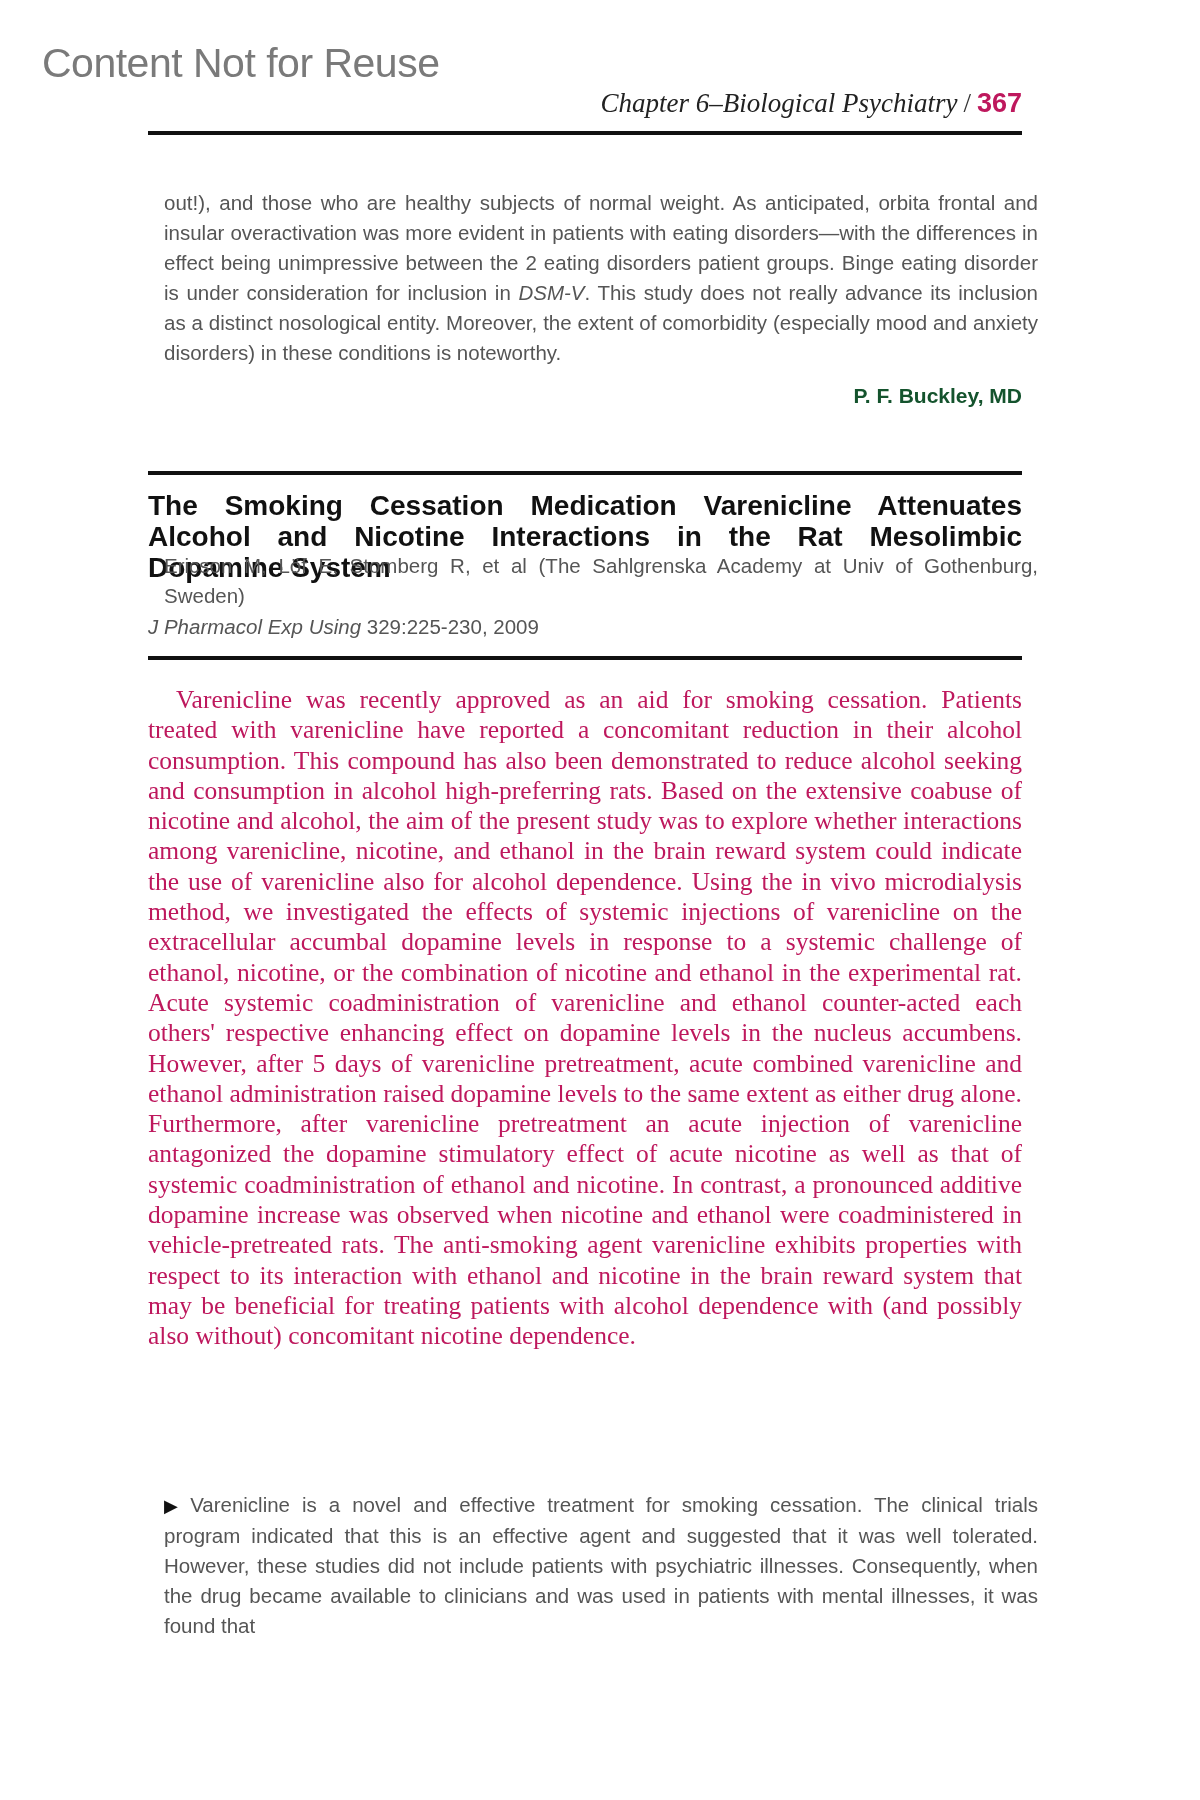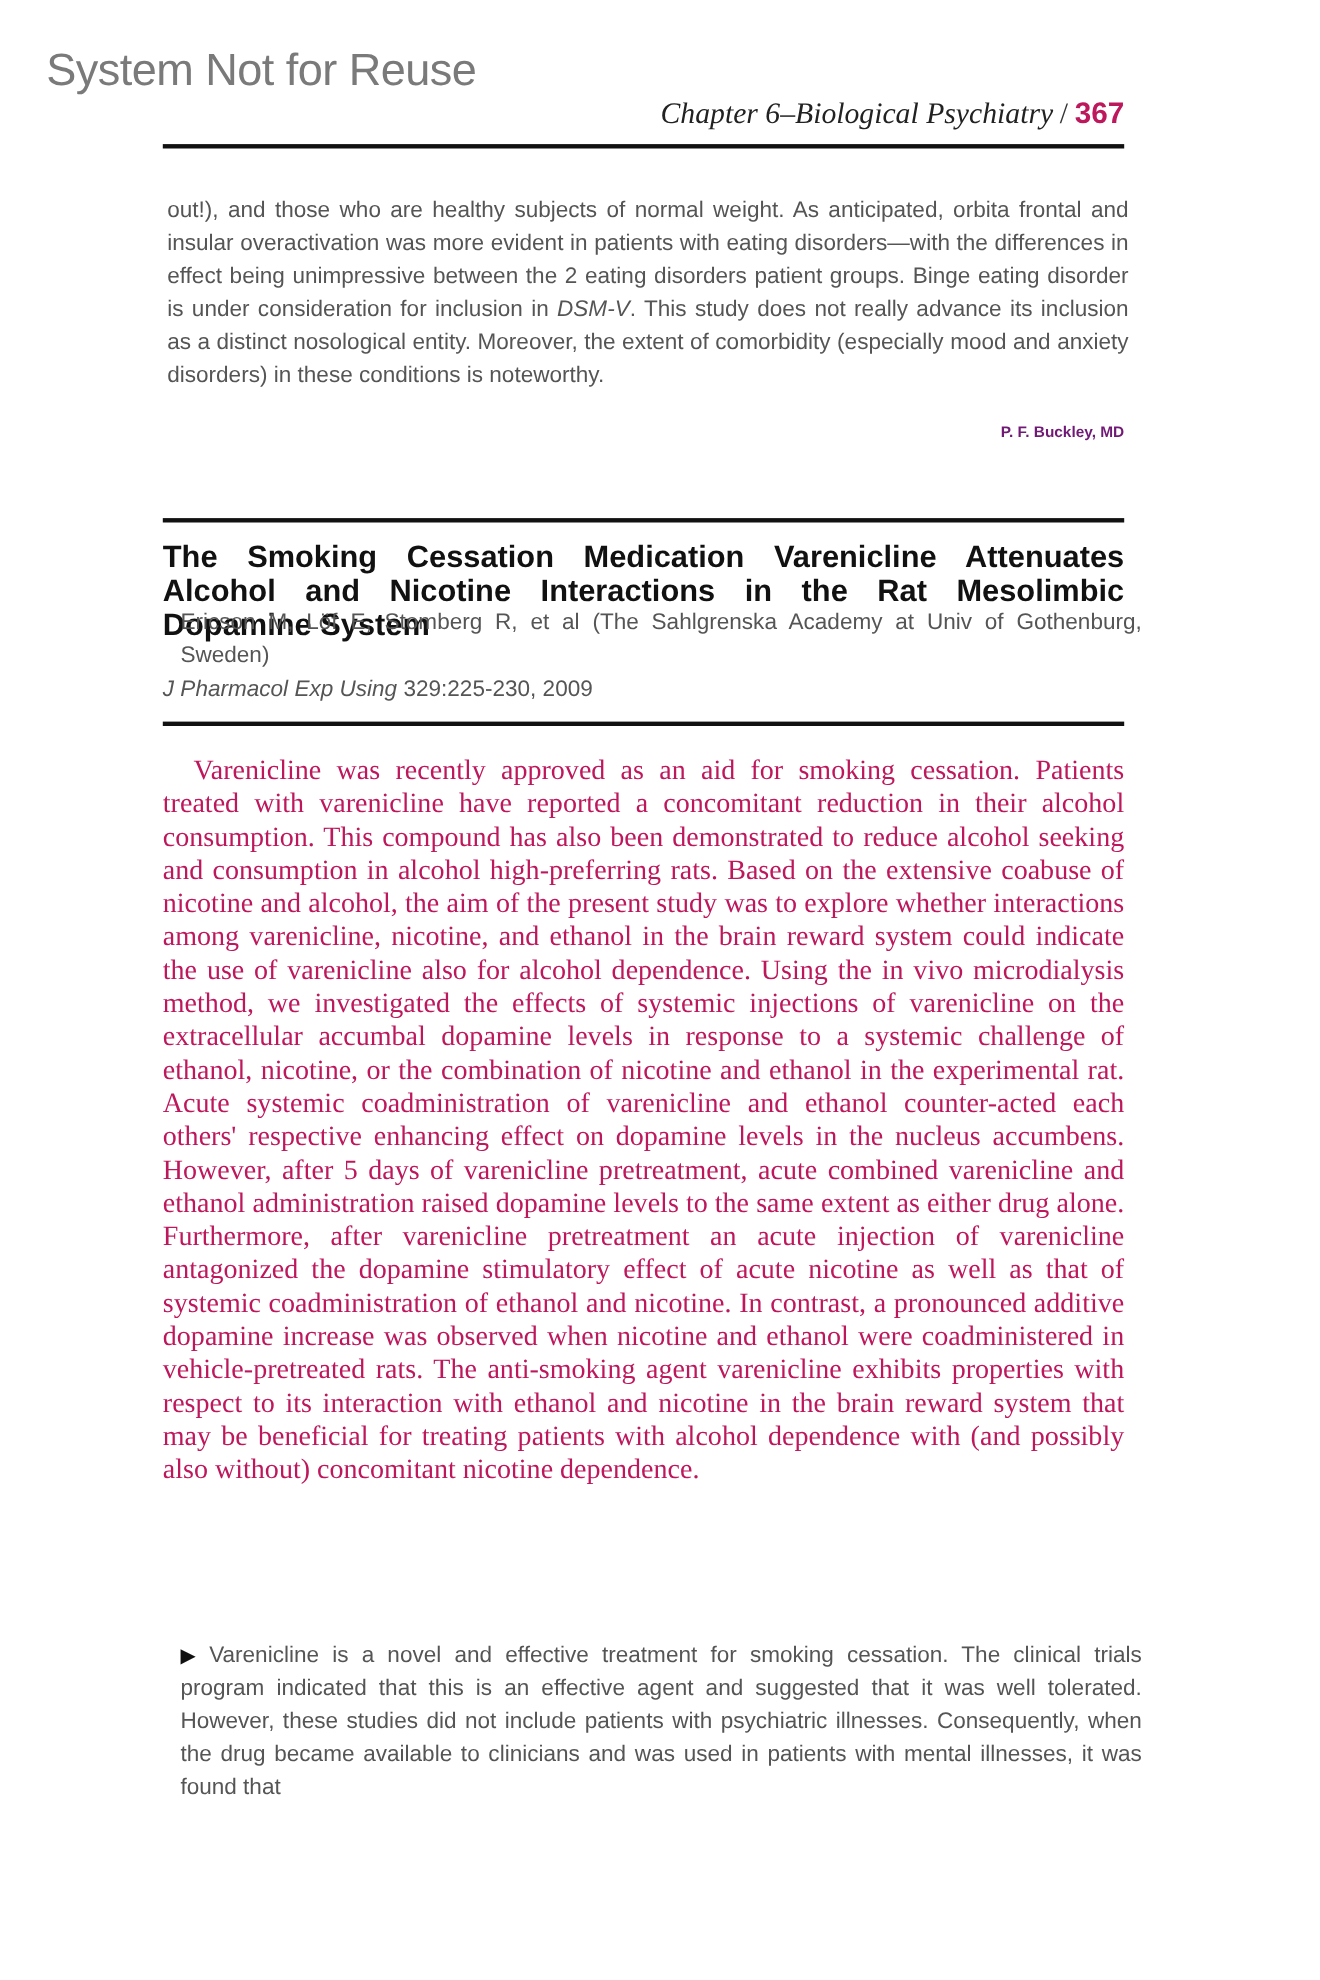--- a/index.html
+++ b/index.html
@@ -14,45 +14,45 @@
     position: absolute; top: 88px; right: 0; white-space: nowrap;
     font-family: "Liberation Serif", serif; font-style: italic; font-size: 27px; color: #222;
   }
   .running-head .sep { font-style: normal; margin: 0 6px; color: #333; }
   .running-head .pg { font-family: "Liberation Sans", sans-serif; font-style: normal; font-weight: bold; color: #be185d; }
   .rule { position: absolute; left: 0; width: 874px; height: 4px; background: #111; }
   .sans {
     font-family: "Liberation Sans", sans-serif; color: #555; font-size: 20.5px;
     line-height: 30px; text-align: justify;
   }
-  .comment-cont { position: absolute; top: 172px; left: 0; width: 874px; margin: 4px; }
+  .comment-cont { position: absolute; top: 172px; left: 0; width: 874px; margin: 16px; }
   .signature {
     position: absolute; top: 384px; right: 0;
-    font-family: "Liberation Sans", sans-serif; font-weight: bold; font-size: 14px; color: #701a75;
+    font-family: "Liberation Sans", sans-serif; font-weight: bold; font-size: 21px; color: #14532d;
   }
   .article-title {
     position: absolute; top: 490px; left: 0; width: 874px; margin: 0;
     font-family: "Liberation Sans", sans-serif; font-weight: bold; font-size: 28px;
     line-height: 31px; color: #111; text-align: justify;
   }
   .authors { position: absolute; top: 551px; left: 16px; width: 874px; margin: 0; }
   .citation { position: absolute; top: 612px; left: 0; width: 874px; margin: 0; }
   .citation .journal { font-style: italic; }
   .abstract {
     position: absolute; top: 685px; left: 0; width: 874px; margin: 0;
     font-family: "Liberation Serif", serif; font-size: 25.5px; line-height: 30.3px;
     color: #be185d; text-align: justify; text-indent: 28px;
   }
   .commentary { position: absolute; top: 1474px; left: 0; width: 874px; margin: 16px; }
   .commentary .arrow { color: #111; font-size: 18px; margin-right: 6px; }
 </style>
 </head>
 <body>
 
-<div class="watermark">System Not for Reuse</div>
+<div class="watermark">Content Not for Reuse</div>
 
 <div class="page">
   <div class="running-head">
     <span>Chapter 6–Biological Psychiatry</span><span class="sep">/</span><span class="pg">367</span>
   </div>
   <div class="rule" style="top:131px;"></div>
 
   <p class="sans comment-cont"><span>out!), and those who are healthy subjects of normal weight. As anticipated, orbita frontal and insular overactivation was more evident in patients with eating disorders—with the differences in effect being unimpressive between the 2 eating disorders patient groups. Binge eating disorder is under consideration for inclusion in </span><i>DSM-V</i><span>. This study does not really advance its inclusion as a distinct nosological entity. Moreover, the extent of comorbidity (especially mood and anxiety disorders) in these conditions is noteworthy.</span></p>
   <div class="signature">P. F. Buckley, MD</div>
 

